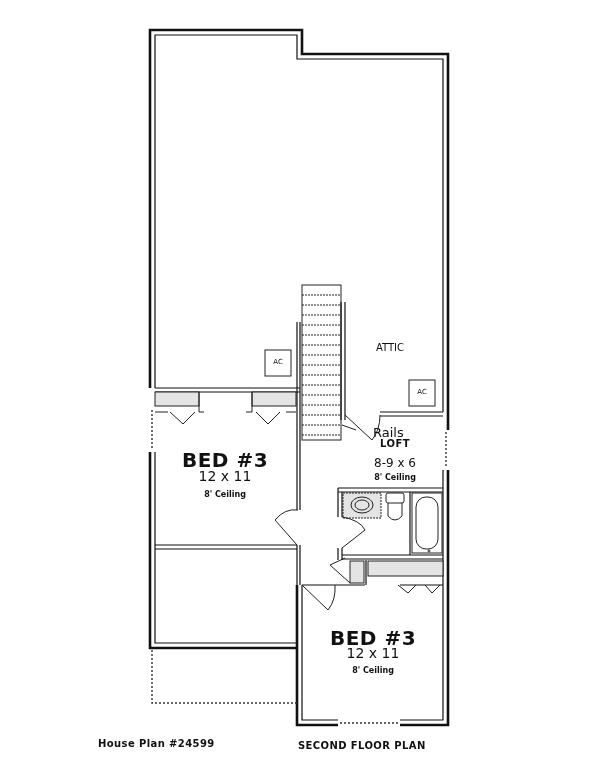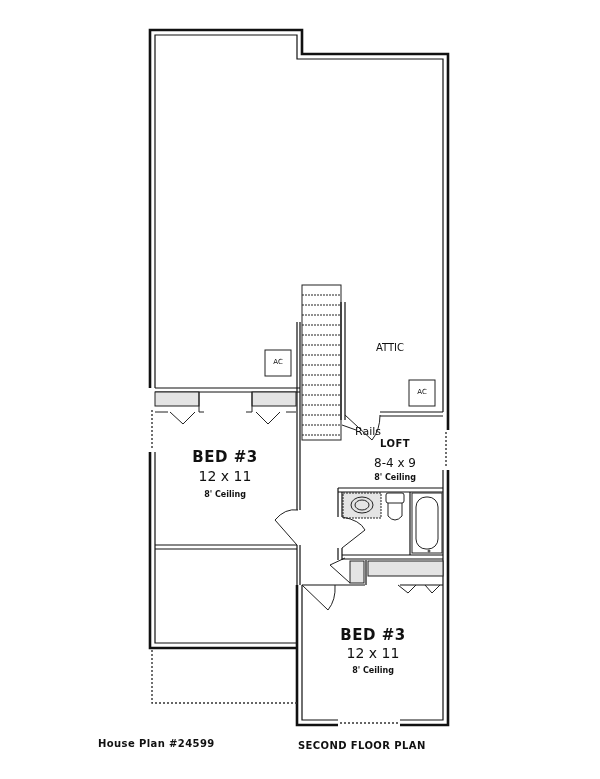--- a/index.html
+++ b/index.html
@@ -4,21 +4,21 @@
 <style>
   html, body { margin: 0; padding: 0; background: #ffffff; }
   body { width: 600px; height: 779px; position: relative; overflow: hidden; font-family: "DejaVu Sans", sans-serif; }
   svg { position: absolute; left: 0; top: 0; }
   .wall { fill: none; stroke: #111; stroke-width: 2.6; }
   .wall-in { fill: none; stroke: #111; stroke-width: 1.2; }
   .thin { fill: none; stroke: #222; stroke-width: 1; }
   .dot { fill: none; stroke: #333; stroke-width: 1.4; stroke-dasharray: 2 2; }
   .shelf { fill: #e4e4e4; stroke: #222; stroke-width: 1; }
   .lbl { position: absolute; color: #111; text-align: center; white-space: nowrap; font-family: "DejaVu Sans", sans-serif; }
-  .room { font-size: 15px; font-weight: bold; letter-spacing: 0.5px; }
+  .room { font-size: 20px; font-weight: bold; letter-spacing: 0.5px; }
   .dim { font-size: 14px; }
   .ceil { font-size: 8px; font-weight: bold; }
   .small { font-size: 8px; }
   .caption { font-size: 10px; font-weight: bold; letter-spacing: 0.4px; }
 </style>
 </head>
 <body>
 
 <svg width="600" height="779" viewBox="0 0 600 779">
 
@@ -93,28 +93,28 @@
   <path class="thin" d="M398,585 L408,593 L416,585"></path>
   <path class="thin" d="M425,585 L432,593 L440,585"></path>
   <path class="thin" d="M350,583 L330,565 L345,558"></path>
 
   <path class="thin" d="M302,585 L328,610 Q336,600 335,585"></path>
 </svg>
 
 <div class="lbl small" style="left:360px;top:342px;width:60px;font-size:10px;">ATTIC</div>
 <div class="lbl small" style="left:265px;top:358px;width:26px;font-size:7px;">AC</div>
 <div class="lbl small" style="left:409px;top:388px;width:26px;font-size:7px;">AC</div>
-<div class="lbl small" style="left:353px;top:425px;width:30px;font-size:11px;">Rails</div>
+<div class="lbl small" style="left:373px;top:425px;width:30px;font-size:13px;">Rails</div>
 
 <div class="lbl room" style="left:170px;top:448px;width:110px;">BED #3</div>
 <div class="lbl dim" style="left:170px;top:468px;width:110px;">12 x 11</div>
 <div class="lbl ceil" style="left:170px;top:490px;width:110px;">8' Ceiling</div>
 
 <div class="lbl room" style="left:355px;top:438px;width:80px;font-size:10px;">LOFT</div>
-<div class="lbl dim" style="left:355px;top:456px;width:80px;font-size:12px;">8-4 x 9</div>
+<div class="lbl dim" style="left:355px;top:456px;width:80px;font-size:12px;">8-9 x 6</div>
 <div class="lbl ceil" style="left:355px;top:473px;width:80px;">8' Ceiling</div>
 
 <div class="lbl room" style="left:318px;top:626px;width:110px;">BED #3</div>
 <div class="lbl dim" style="left:318px;top:645px;width:110px;">12 x 11</div>
 <div class="lbl ceil" style="left:318px;top:666px;width:110px;">8' Ceiling</div>
 
 <div class="lbl caption" style="left:98px;top:738px;">House Plan #24599</div>
 <div class="lbl caption" style="left:298px;top:740px;text-align:center;">SECOND FLOOR PLAN</div>
 
 </body></html>

